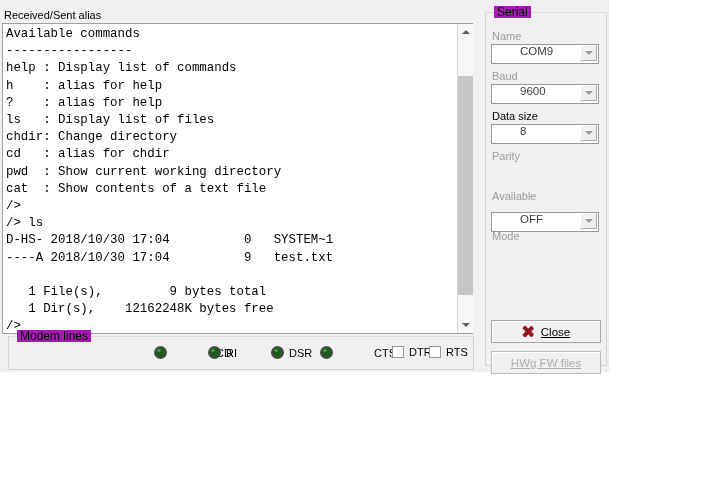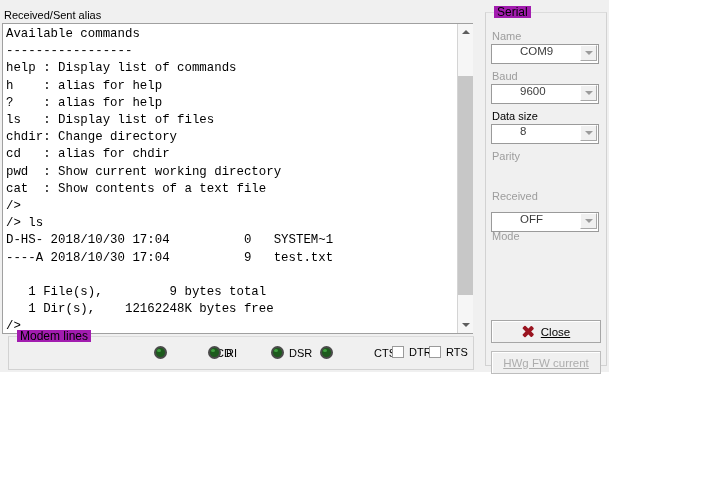--- a/index.html
+++ b/index.html
@@ -352,32 +352,32 @@
     <div class="field-label on" style="top:97px;">Data size</div>
     <div class="combo" style="top:111px;">
       <span class="cval">8</span>
       <span class="cbtn">
           <i></i>
         </span>
     </div>
 
     <div class="field-label dim" style="top:137px;">Parity</div>
 
-    <div class="field-label dim" style="top:177px;">Received</div>
+    <div class="field-label dim" style="top:177px;">Available</div>
     <div class="combo" style="top:191px;margin-top:8px;">
       <span class="cval">OFF</span>
       <span class="cbtn">
           <i></i>
         </span>
     </div>
 
     <div class="field-label dim" style="top:217px;">Mode</div>
 
     <div id="btn-close" class="btn">
       <span class="xmark"></span>
       <span>Close</span>
     </div>
     <div id="btn-fw" class="btn">
-      <span>HWg FW current</span>
+      <span>HWg FW files</span>
     </div>
   </div>
 
 </div>
 
 </body></html>

